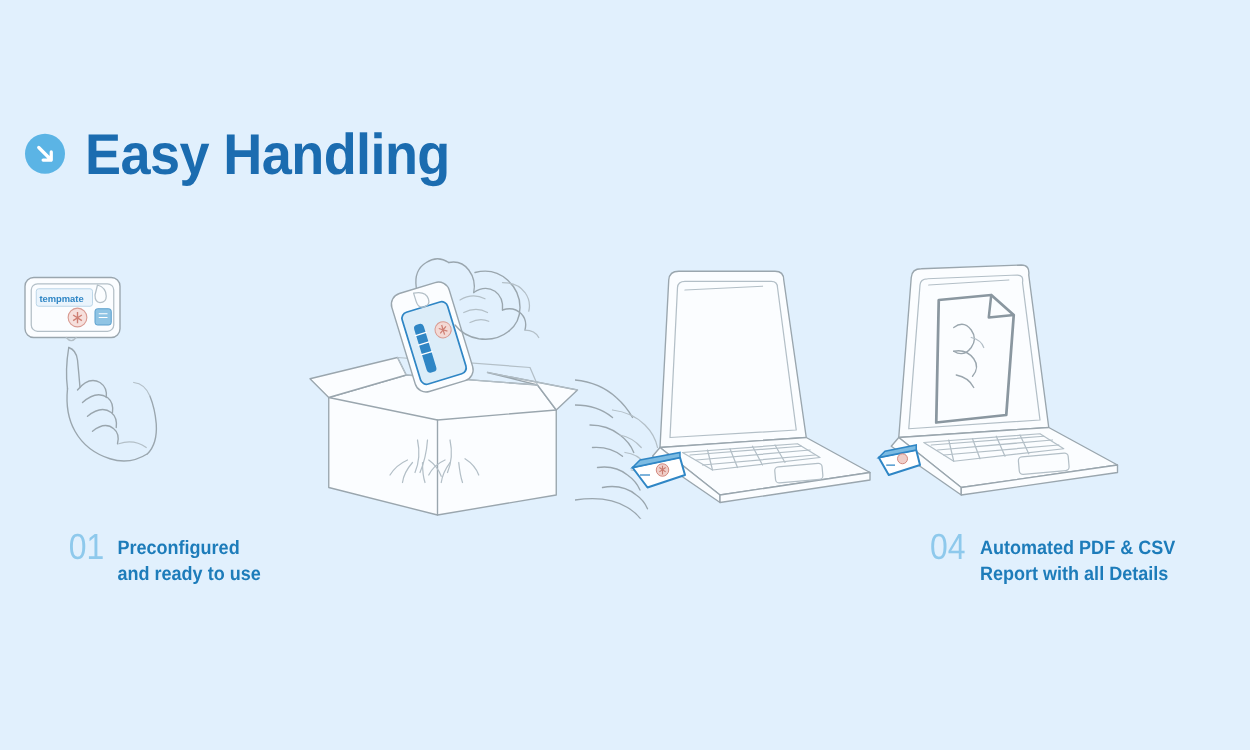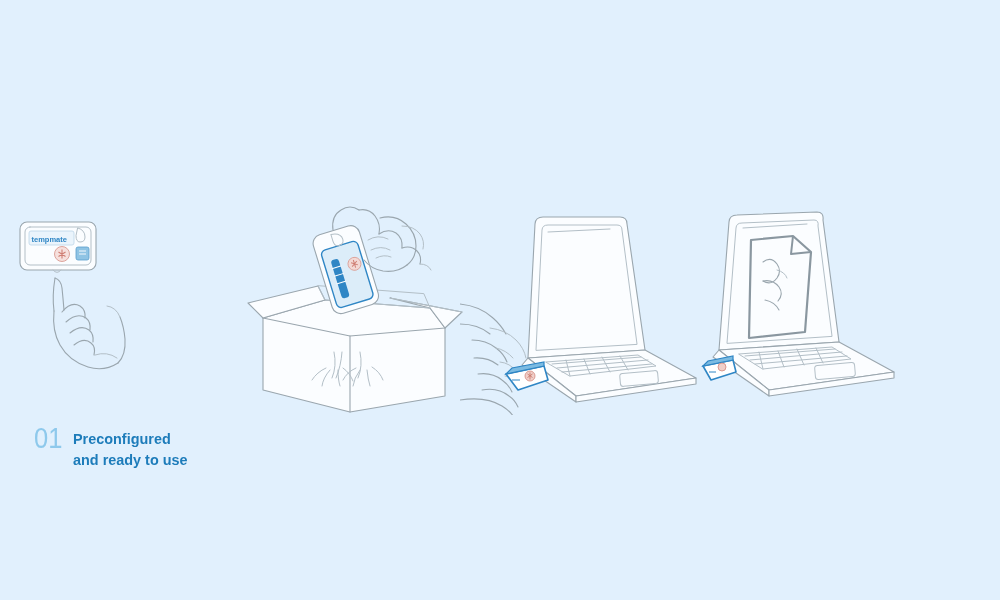--- a/index.html
+++ b/index.html
@@ -72,21 +72,21 @@
     height: 215px;
   }
   .step-caption {
     position: absolute;
     top: 228px;
     left: 0;
     width: 250px;
     display: flex;
     align-items: flex-start;
     gap: 7px;
-    padding-left: 34px;
+    padding-left: 55px;
     box-sizing: border-box;
   }
   .step-number {
     font-size: 29px;
     line-height: 25px;
     color: #8ec9ec;
     font-weight: normal;
     font-family: "Liberation Sans", sans-serif;
     transform: scaleX(0.88);
     transform-origin: left top;
@@ -112,20 +112,29 @@
   
   .ln { fill: none; stroke: #9aa6ae; stroke-width: 1.1; stroke-linecap: round; stroke-linejoin: round; }
   .ln-soft { fill: none; stroke: #b3bfc7; stroke-width: 1; stroke-linecap: round; stroke-linejoin: round; }
   .fill-w { fill: #fbfdff; }
 </style>
 </head>
 <body>
 
 <div class="banner">
 
+  <div class="header">
+    <span class="header-icon">
+      <svg viewBox="0 0 36 36">
+        <circle cx="18" cy="18" r="16" fill="#5bb4e5"></circle>
+        <path d="M13 13 L23 23 M23 16.5 L23 23 L16.5 23" fill="none" stroke="#ffffff" stroke-width="2.6" stroke-linecap="round" stroke-linejoin="round"></path>
+      </svg>
+    </span>
+    <span class="page-title">Easy Handling</span>
+  </div>
 
   <div class="steps">
 
     <div class="step">
       <div class="step-art">
         <svg viewBox="0 0 250 215">
 
           <g>
             <rect x="20" y="22" width="76" height="48" rx="7" class="ln fill-w"></rect>
             <rect x="25" y="27" width="66" height="38" rx="5" class="ln-soft"></rect>
@@ -290,16 +299,23 @@
           </g>
 
           <g>
             <path d="M14 166 L44 160 L47 172 L22 180 Z" fill="#ffffff" stroke="#2f86c5" stroke-width="1.6" stroke-linejoin="round"></path>
             <path d="M14 166 L19 161 L44 156 L44 160 Z" fill="#7cbbe2" stroke="#2f86c5" stroke-width="1.2"></path>
             <circle cx="33" cy="167" r="4" fill="#f0cfc9" stroke="#d4897e" stroke-width="0.8"></circle>
             <path d="M20 172 h7" stroke="#2f86c5" stroke-width="1"></path>
           </g>
         </svg>
       </div>
+      <div class="step-caption">
+        <span class="step-number">04</span>
+        <span class="step-text">
+          <span>Automated PDF &amp; CSV</span><br>
+          <span>Report with all Details</span>
+        </span>
+      </div>
     </div>
 
   </div>
 </div>
 
 </body></html>

